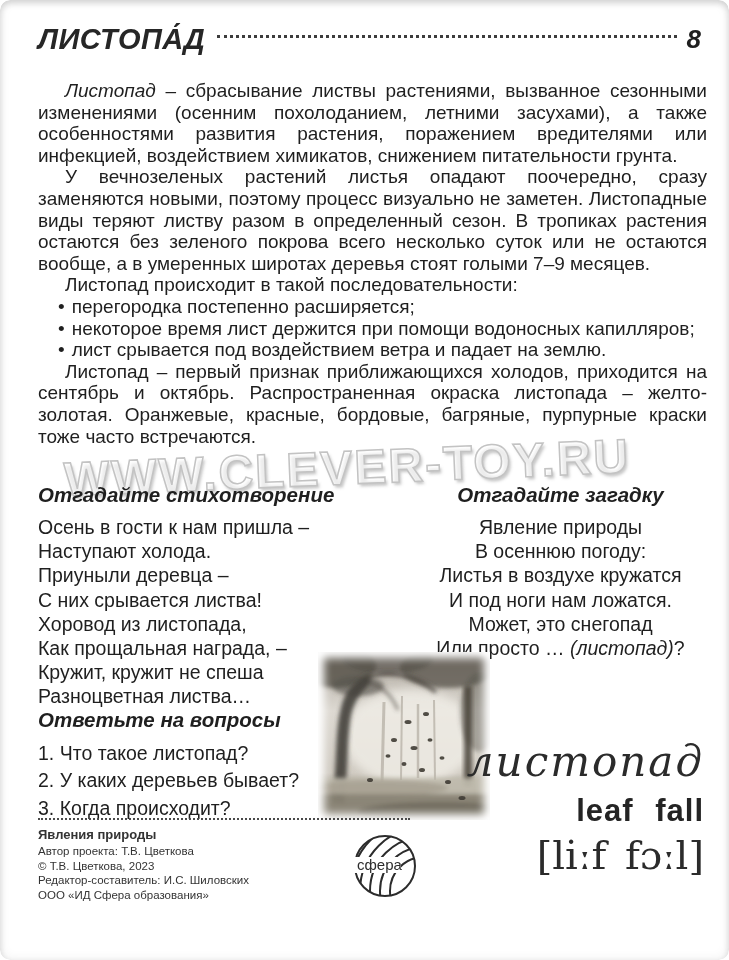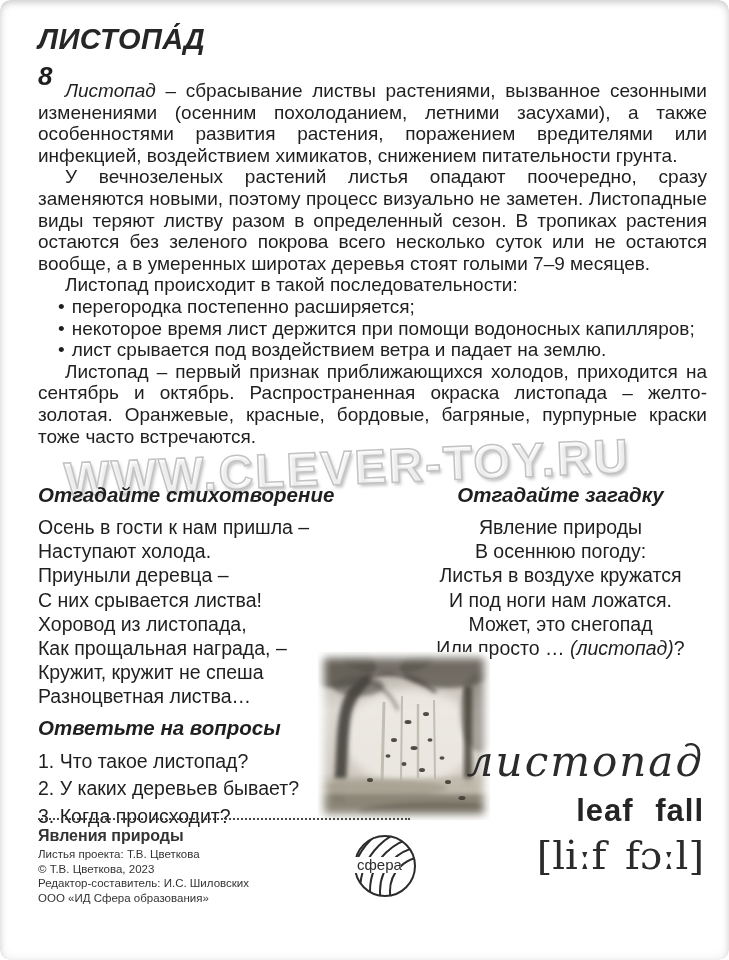--- a/index.html
+++ b/index.html
@@ -15,50 +15,50 @@
   
   .watermark{
     position:absolute;left:64px;top:452px;z-index:0;white-space:nowrap;
     transform:rotate(-2.4deg);transform-origin:left center;
     font-weight:bold;font-size:48px;letter-spacing:2px;
     color:rgba(255,255,255,0.65);
     -webkit-text-stroke:1.5px #c3c3c3;
     text-shadow:2px 3px 3px rgba(110,110,110,0.38);
   }
   
-  .title-row{position:absolute;left:38px;right:28px;top:24px;display:flex;align-items:flex-start;z-index:1;flex-direction:column;}
+  .title-row{position:absolute;left:38px;right:28px;top:24px;display:flex;align-items:center;z-index:1;}
   .title{font-size:29px;font-weight:bold;font-style:italic;letter-spacing:0.5px;line-height:1.05;color:#262626;}
   .leader{flex:1;border-bottom:3px dotted #3c3c3c;height:0;margin:0 10px 6px 12px;}
   .pagenum{font-size:26px;font-weight:bold;font-style:italic;line-height:1;}
   
   .intro{position:absolute;left:38px;width:669px;top:80px;font-size:19px;line-height:21.6px;text-align:justify;z-index:1;}
   .intro p{margin:0;}
   .para{text-indent:27px;}
   .bullet{text-indent:20px;}
   .bmark{margin-right:7px;}
   .ital{font-style:italic;}
   
   .col-left{position:absolute;left:38px;top:484px;width:352px;z-index:1;}
   .col-right{position:absolute;left:408px;top:484px;width:305px;z-index:1;text-align:center;}
   .sec-head{font-size:20.5px;font-weight:bold;font-style:italic;margin:0 0 9px 0;line-height:22px;}
   .line{font-size:19.5px;line-height:24.2px;}
-  .q-head{margin-top:8px;}
+  .q-head{margin-top:0;}
   .q-item{font-size:19.5px;line-height:27.5px;}
   
   .photo{position:absolute;left:318px;top:652px;width:172px;height:168px;z-index:1;}
   .photo .vig{position:absolute;inset:0;box-shadow:inset 0 0 9px 6px #fff;pointer-events:none;}
   
   .vocab{position:absolute;right:25px;top:738px;text-align:right;z-index:1;}
   .vocab-cursive{font-family:"DejaVu Serif",serif;font-style:italic;font-size:42px;line-height:1.15;letter-spacing:2px;color:#2b2b2b;}
   .vocab-en{font-size:31px;font-weight:bold;letter-spacing:1px;word-spacing:12px;line-height:1.15;margin-top:7px;color:#242424;}
   .vocab-ipa{font-family:"DejaVu Serif",serif;font-size:40px;line-height:1.15;margin-top:3px;word-spacing:6px;color:#2b2b2b;}
   
   .footer{position:absolute;left:38px;top:818px;width:372px;z-index:1;color:#333;}
   .f-dots{border-top:2.5px dotted #4a4a4a;height:0;margin-bottom:7px;}
-  .f-series{font-size:16px;font-weight:bold;margin:0 0 2px 0;}
+  .f-series{font-size:13px;font-weight:bold;margin:0 0 2px 0;}
   .f-line{font-size:11.5px;line-height:14.5px;}
   .logo{position:absolute;left:352px;top:833px;z-index:1;}
 </style>
 </head>
 <body>
 
 <div class="page">
 
   <div class="watermark">WWW.CLEVER-TOY.RU</div>
 
@@ -168,21 +168,21 @@
 
   <div class="vocab">
     <div class="vocab-cursive">листопад</div>
     <div class="vocab-en">leaf  fall</div>
     <div class="vocab-ipa">[liːf fɔːl]</div>
   </div>
 
   <div class="footer">
     <div class="f-dots"></div>
     <p class="f-series">Явления природы</p>
-    <div class="f-line">Листья проекта: Т.В. Цветкова</div>
+    <div class="f-line">Автор проекта: Т.В. Цветкова</div>
     <div class="f-line">© Т.В. Цветкова, 2023</div>
     <div class="f-line">Редактор-составитель: И.С. Шиловских</div>
     <div class="f-line">ООО «ИД Сфера образования»</div>
   </div>
 
   <div class="logo">
     <svg viewBox="0 0 66 66" width="66" height="66">
       <defs>
           <clipPath id="lc">
             <circle cx="33" cy="33" r="30"></circle>

